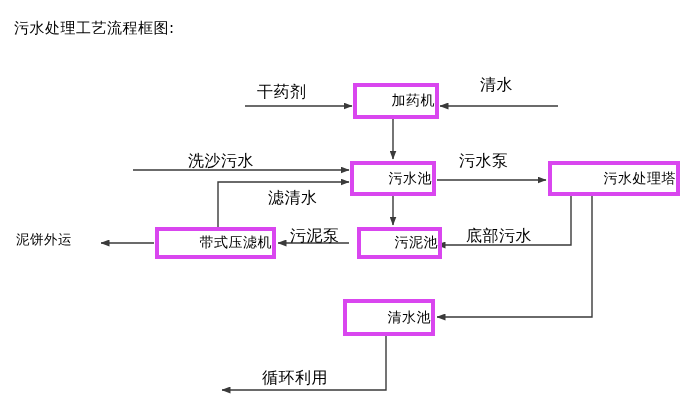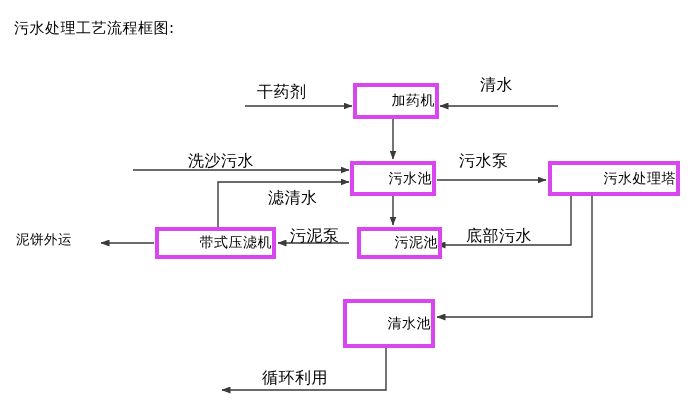--- a/index.html
+++ b/index.html
@@ -123,21 +123,21 @@
   </div>
 
   <div class="node-box" style="left:548px; top:161px; width:132px; height:35px;">
     <span>污水处理塔</span>
   </div>
 
   <div class="node-box" style="left:350px; top:227px; width:85px; height:32px;margin-left:7px;">
     <span>污泥池</span>
   </div>
 
-  <div class="node-box" style="left:343px; top:299px; width:92px; height:49px;">
+  <div class="node-box" style="left:343px; top:299px; width:92px; height:37px;">
     <span>清水池</span>
   </div>
 
   <div class="edge-label" style="left:257px; top:82px;">干药剂</div>
 
   <div class="edge-label" style="left:480px; top:75px;">清水</div>
 
   <div class="edge-label" style="left:188px; top:151px;">洗沙污水</div>
 
   <div class="edge-label" style="left:232px; top:188px;margin-left:36px;">滤清水</div>

